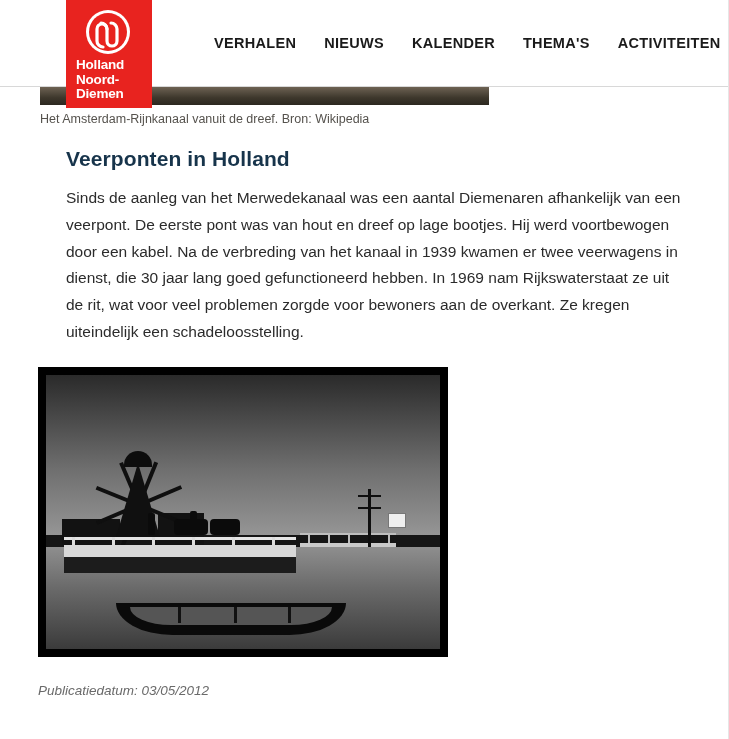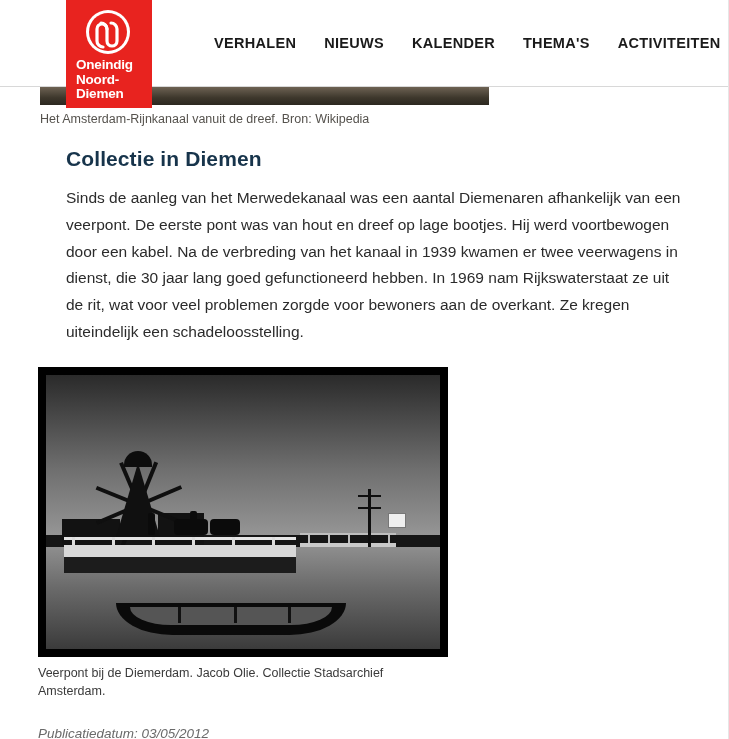--- a/index.html
+++ b/index.html
@@ -338,21 +338,21 @@
 <div class="site-header">
 
   <div class="logo-block">
     <svg class="logo-mark" viewBox="0 0 48 48">
       <circle cx="24" cy="24" r="22" fill="#ffffff"></circle>
       <circle cx="24" cy="24" r="19" fill="#e8231f"></circle>
       <path d="M17 15 a6 6 0 0 1 6 6 v12 a5 5 0 1 0 10 0 v-12 a6 6 0 0 0 -6 -6" fill="none" stroke="#ffffff" stroke-width="3.2" stroke-linecap="round"></path>
       <path d="M23 21 a5 5 0 1 0 -10 0 v12 a6 6 0 0 0 6 6" fill="none" stroke="#ffffff" stroke-width="3.2" stroke-linecap="round"></path>
     </svg>
     <div class="logo-text">
-      <div>Oneindig</div>
+      <div>Holland</div>
       <div>Noord-</div>
       <div>Diemen</div>
     </div>
   </div>
 
   <nav class="main-nav">
     <a class="nav-item" href="#">VERHALEN</a>
     <a class="nav-item" href="#">NIEUWS</a>
     <a class="nav-item" href="#">KALENDER</a>
     <a class="nav-item" href="#">THEMA'S</a>
@@ -363,21 +363,21 @@
 <div class="hero-strip">
   <div class="band-left"></div>
   <div class="band-img"></div>
   <div class="band-right"></div>
 </div>
 
 <div class="hero-caption">Het Amsterdam-Rijnkanaal vanuit de dreef. Bron: Wikipedia</div>
 
 <article class="article">
 
-  <h1 class="article-title">Collectie in Diemen</h1>
+  <h1 class="article-title">Veerponten in Holland</h1>
 
   <div class="article-body">
     <p>Sinds de aanleg van het Merwedekanaal was een aantal Diemenaren afhankelijk van een veerpont. De eerste pont was van hout en dreef op lage bootjes. Hij werd voortbewogen door een kabel. Na de verbreding van het kanaal in 1939 kwamen er twee veerwagens in dienst, die 30 jaar lang goed gefunctioneerd hebben. In 1969 nam Rijkswaterstaat ze uit de rit, wat voor veel problemen zorgde voor bewoners aan de overkant. Ze kregen uiteindelijk een schadeloosstelling.</p>
   </div>
 
   <figure class="figure">
     <div class="photo">
       <div class="inner">
         <div class="sky"></div>
         <div class="land"></div>
@@ -422,20 +422,19 @@
         <div class="sign"></div>
 
         <div class="boat"></div>
         <div class="boat-in"></div>
         <div class="boat-bench" style="left:140px;"></div>
         <div class="boat-bench" style="left:196px;"></div>
         <div class="boat-bench" style="left:250px;"></div>
       </div>
       <div class="frame"></div>
     </div>
-    <figcaption class="figure-caption">Veerpont bij de Diemerdam. Jacob Olie. Collectie Stadsarchief Amsterdam.</figcaption>
   </figure>
 
   <div class="pubdate">Publicatiedatum: 03/05/2012</div>
 
 </article>
 
 <div class="page-edge"></div>
 
 </body></html>

